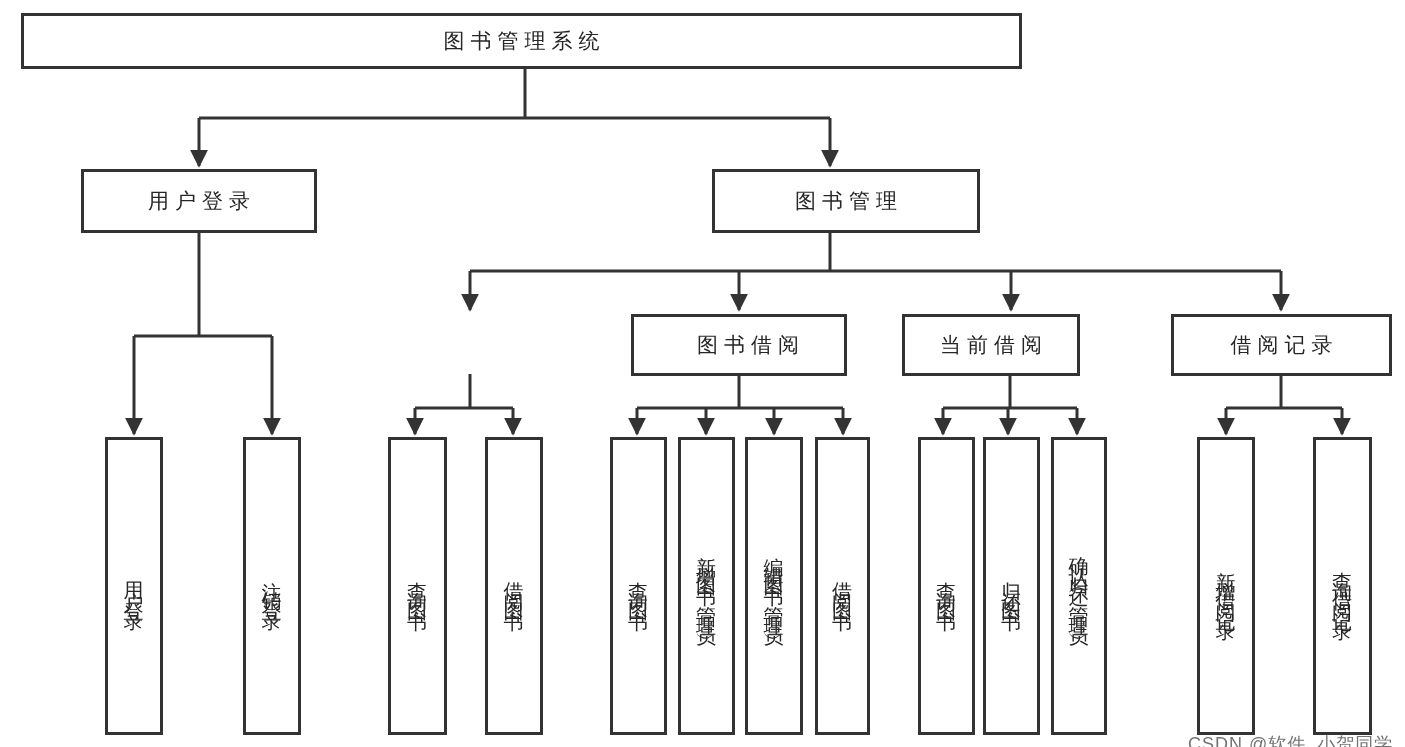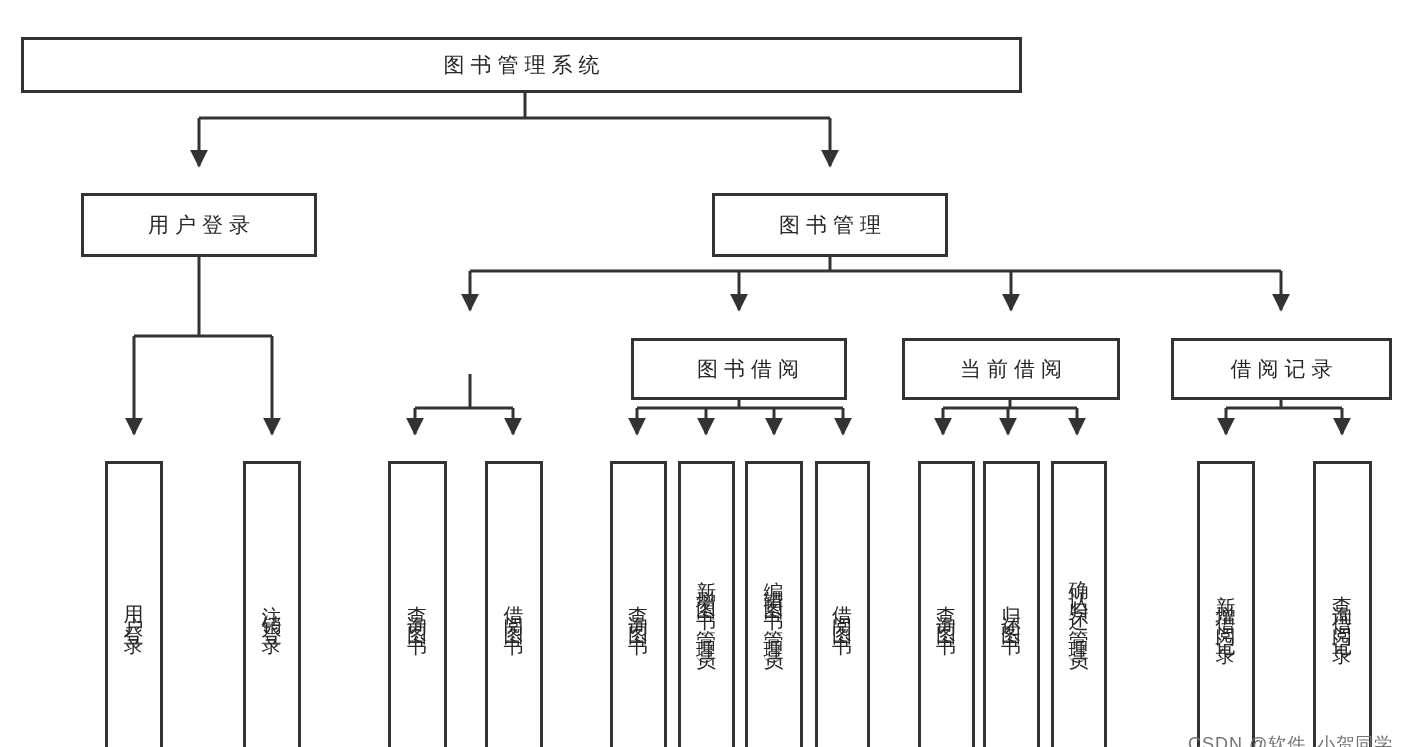--- a/index.html
+++ b/index.html
@@ -28,21 +28,20 @@
     background: #ffffff;
     display: flex;
     align-items: center;
     justify-content: center;
     color: #262626;
     font-size: 21px;
     letter-spacing: 6px;
     text-indent: 6px;
     white-space: nowrap;
     z-index: 2;
-    margin-top: 24px;
   }
   .vbox {
     writing-mode: vertical-rl;
     text-orientation: mixed;
     font-size: 20px;
     letter-spacing: 10px;
     text-indent: 0;
     white-space: normal;
     line-height: 1;
   }
@@ -110,24 +109,24 @@
       <path d="M1281 374 L1281 408"></path>
       <path d="M1226 408 L1342 408"></path>
       <path d="M1226 408 L1226 434" marker-end="url(#ah)"></path>
       <path d="M1342 408 L1342 434" marker-end="url(#ah)"></path>
     </g>
   </svg>
 
   <div class="box" style="left:21px; top:13px; width:1001px; height:56px;">图书管理系统</div>
 
   <div class="box" style="left:81px; top:169px; width:236px; height:64px;">用户登录</div>
-  <div class="box" style="left:712px; top:169px; width:236px; height:64px;">图书管理</div>
+  <div class="box" style="left:712px; top:169px; width:268px; height:64px;">图书管理</div>
 
   <div class="box" style="left:631px; top:314px; width:216px; height:62px;padding-left:18px;">图书借阅</div>
-  <div class="box" style="left:902px; top:314px; width:218px; height:62px;">当前借阅</div>
+  <div class="box" style="left:902px; top:314px; width:178px; height:62px;">当前借阅</div>
   <div class="box" style="left:1171px; top:314px; width:221px; height:62px;">借阅记录</div>
 
   <div class="box vbox" style="left:105px; top:437px; width:58px; height:298px;">用户登录</div>
   <div class="box vbox" style="left:243px; top:437px; width:58px; height:298px;">注销登录</div>
 
   <div class="box vbox" style="left:388px; top:437px; width:59px; height:298px;">查询图书</div>
   <div class="box vbox" style="left:485px; top:437px; width:58px; height:298px;">借阅图书</div>
 
   <div class="box vbox" style="left:610px; top:437px; width:57px; height:298px;">查询图书</div>
   <div class="box vbox" style="left:678px; top:437px; width:57px; height:298px;">新增图书（管理员）</div>

